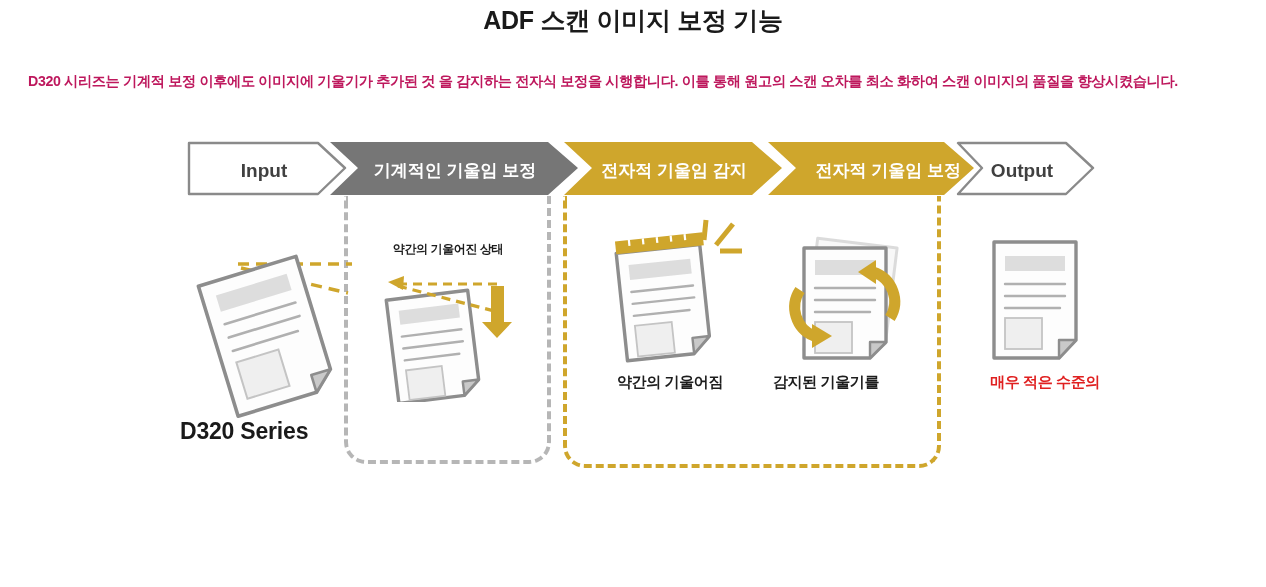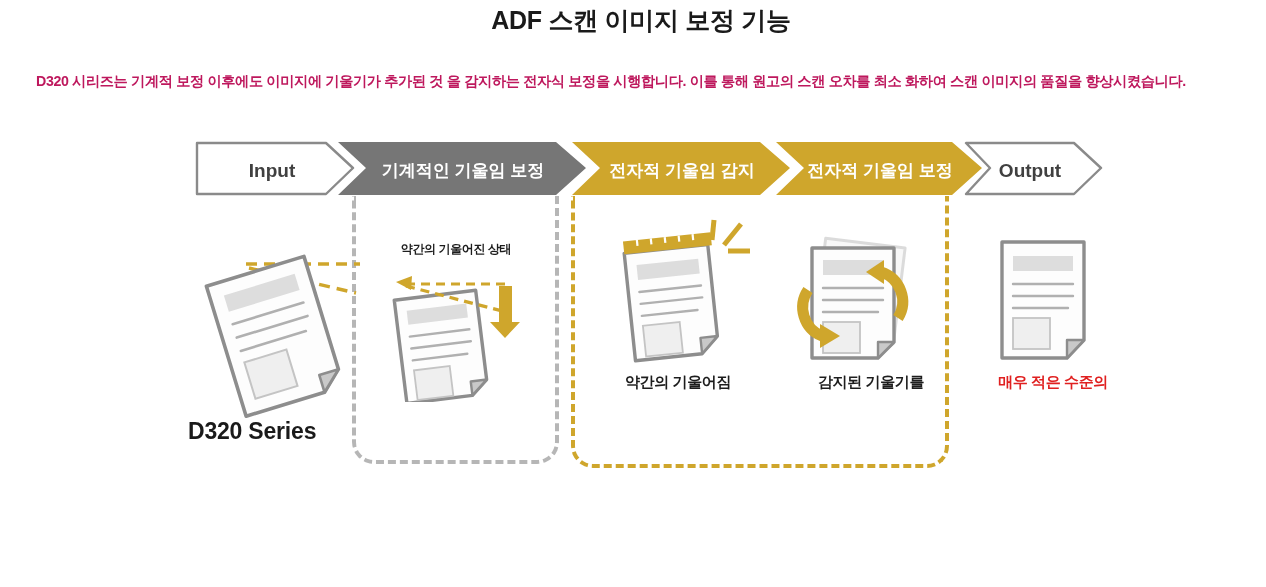--- a/index.html
+++ b/index.html
@@ -1,21 +1,21 @@
 <!DOCTYPE html>
 <html><head>
 <meta charset="utf-8">
 <style>
   html,body{margin:0;padding:0;}
   body{
     width:1266px;height:587px;background:#ffffff;
     font-family:"Liberation Sans","DejaVu Sans",sans-serif;
     overflow:hidden;position:relative;
   }
-  .page{position:relative;width:1058px;height:587px;margin-left:8px;}
+  .page{position:relative;width:1058px;height:587px;}
 
   
   .title{
     position:absolute;left:0;top:4px;width:1266px;text-align:center;
     font-size:25px;font-weight:bold;color:#1a1a1a;letter-spacing:-.3px;
   }
   .subtitle{
     position:absolute;left:28px;top:72px;width:1215px;
     font-size:14.2px;font-weight:bold;color:#be185d;letter-spacing:-.35px;
     white-space:nowrap;
@@ -75,21 +75,21 @@
 
       <polygon points="768,2 944,2 974,28 944,55 768,55 796,28" fill="#cfa62c"></polygon>
 
       <polygon points="958,3 1066,3 1093,28 1066,54 958,54 982,28" fill="#ffffff" stroke="#8a8a8a" stroke-width="2.4" stroke-linejoin="round"></polygon>
     </svg>
   </div>
 
   <div class="chev-label dark" style="left:189px;width:150px;">Input</div>
   <div class="chev-label light" style="left:345px;width:220px;">기계적인 기울임 보정</div>
   <div class="chev-label light" style="left:579px;width:190px;">전자적 기울임 감지</div>
-  <div class="chev-label light" style="left:783px;width:178px;">전자적 기울임 보정</div>
+  <div class="chev-label light" style="left:783px;width:178px;text-align:right;">전자적 기울임 보정</div>
   <div class="chev-label dark" style="left:962px;width:120px;">Output</div>
 
   <div class="dashbox gray"></div>
   <div class="dashbox gold"></div>
 
   <svg class="art" style="left:186px;top:246px;" width="170" height="175" viewBox="0 0 170 175">
 
     <g stroke="#cfa62c" stroke-width="3.4" stroke-dasharray="11 7" fill="none" stroke-linecap="butt">
       <line x1="52" y1="18" x2="166" y2="18"></line>
       <line x1="55" y1="22" x2="162" y2="47"></line>
@@ -187,21 +187,21 @@
 
     <g fill="none" stroke="#cfa62c" stroke-width="11" stroke-linecap="butt">
       <path d="M95,40 A31,31 0 0 1 112,86"></path>
     </g>
     <polygon points="98,28 98,52 80,40" fill="#cfa62c"></polygon>
     <g fill="none" stroke="#cfa62c" stroke-width="11" stroke-linecap="butt">
       <path d="M22,58 A31,31 0 0 0 36,104"></path>
     </g>
     <polygon points="34,92 34,116 54,104" fill="#cfa62c"></polygon>
   </svg>
-  <div class="cap" style="left:783px;top:372px;width:160px;">감지된 기울기를</div>
+  <div class="cap" style="left:746px;top:372px;width:160px;">감지된 기울기를</div>
 
   <svg class="art" style="left:980px;top:236px;" width="130" height="140" viewBox="0 0 130 140">
     <g>
       <path d="M14,6 L96,6 L96,104 L79,122 L14,122 Z" fill="#fdfdfd" stroke="#8d8d8d" stroke-width="3.4" stroke-linejoin="round"></path>
       <path d="M79,122 L79,104 L96,104 Z" fill="#c9c9c9" stroke="#8d8d8d" stroke-width="2.4" stroke-linejoin="round"></path>
       <rect x="25" y="20" width="60" height="15" fill="#dddddd"></rect>
       <g stroke="#b0b0b0" stroke-width="2.4" stroke-linecap="round">
         <line x1="25" y1="48" x2="85" y2="48"></line>
         <line x1="25" y1="60" x2="85" y2="60"></line>
         <line x1="25" y1="72" x2="80" y2="72"></line>

